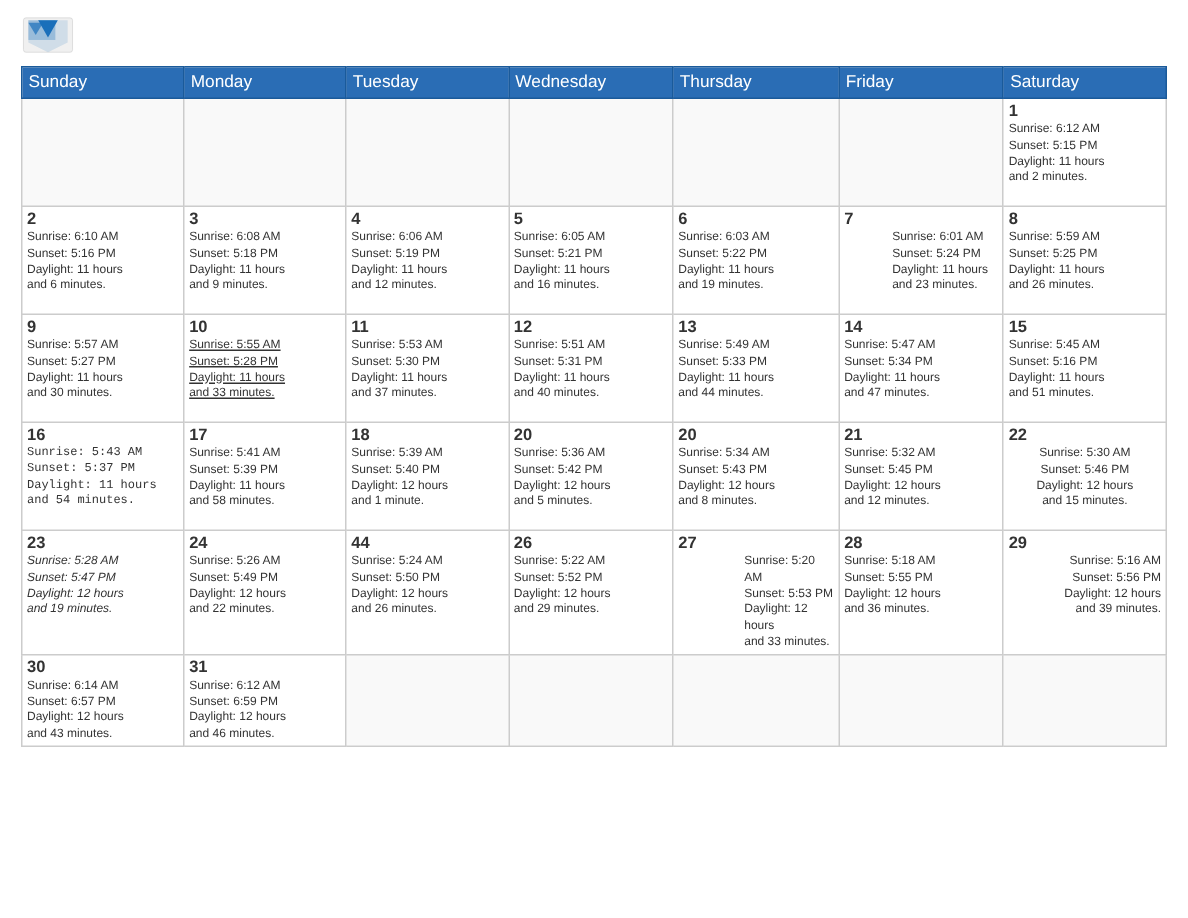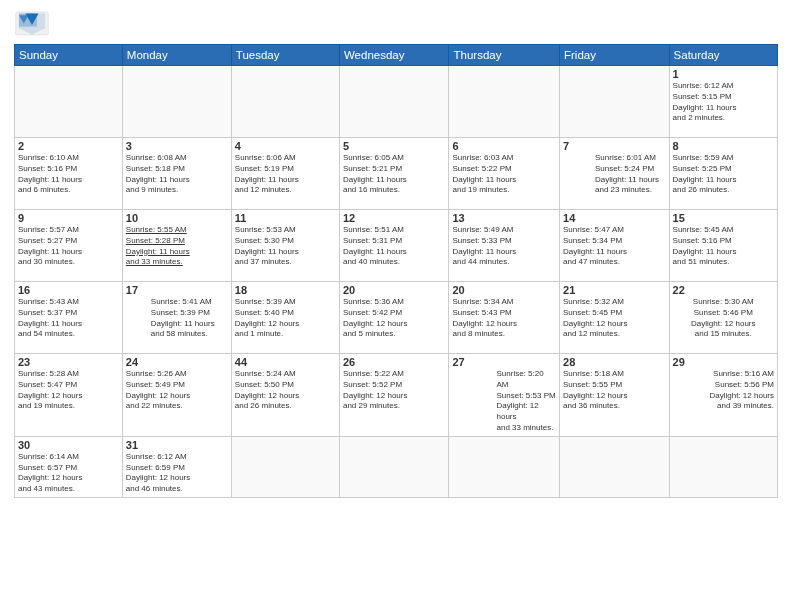--- a/index.html
+++ b/index.html
@@ -241,28 +241,28 @@
             <span class="day-num">15</span>
             <div class="day-info" style="white-space: pre-line;">Sunrise: 5:45 AM
 Sunset: 5:16 PM
 Daylight: 11 hours
 and 51 minutes.</div>
           </td>
         </tr>
         <tr>
           <td>
             <span class="day-num">16</span>
-            <div class="day-info" style="white-space: pre-line;">Sunrise: 5:43 AM
+            <div class="day-info" style="white-space: pre-line; font-family: Liberation Mono, monospace;">Sunrise: 5:43 AM
 Sunset: 5:37 PM
 Daylight: 11 hours
 and 54 minutes.</div>
           </td>
           <td>
             <span class="day-num">17</span>
-            <div class="day-info" style="white-space: pre-line; margin-left: 25px;">Sunrise: 5:41 AM
+            <div class="day-info" style="white-space: pre-line;">Sunrise: 5:41 AM
 Sunset: 5:39 PM
 Daylight: 11 hours
 and 58 minutes.</div>
           </td>
           <td>
             <span class="day-num">18</span>
             <div class="day-info" style="white-space: pre-line;">Sunrise: 5:39 AM
 Sunset: 5:40 PM
 Daylight: 12 hours
 and 1 minute.</div>
@@ -292,21 +292,21 @@
             <span class="day-num">22</span>
             <div class="day-info" style="white-space: pre-line; text-align: center;">Sunrise: 5:30 AM
 Sunset: 5:46 PM
 Daylight: 12 hours
 and 15 minutes.</div>
           </td>
         </tr>
         <tr>
           <td>
             <span class="day-num">23</span>
-            <div class="day-info" style="white-space: pre-line;">Sunrise: 5:28 AM
+            <div class="day-info" style="white-space: pre-line; font-style: italic;">Sunrise: 5:28 AM
 Sunset: 5:47 PM
 Daylight: 12 hours
 and 19 minutes.</div>
           </td>
           <td>
             <span class="day-num">24</span>
             <div class="day-info" style="white-space: pre-line;">Sunrise: 5:26 AM
 Sunset: 5:49 PM
 Daylight: 12 hours
 and 22 minutes.</div>

